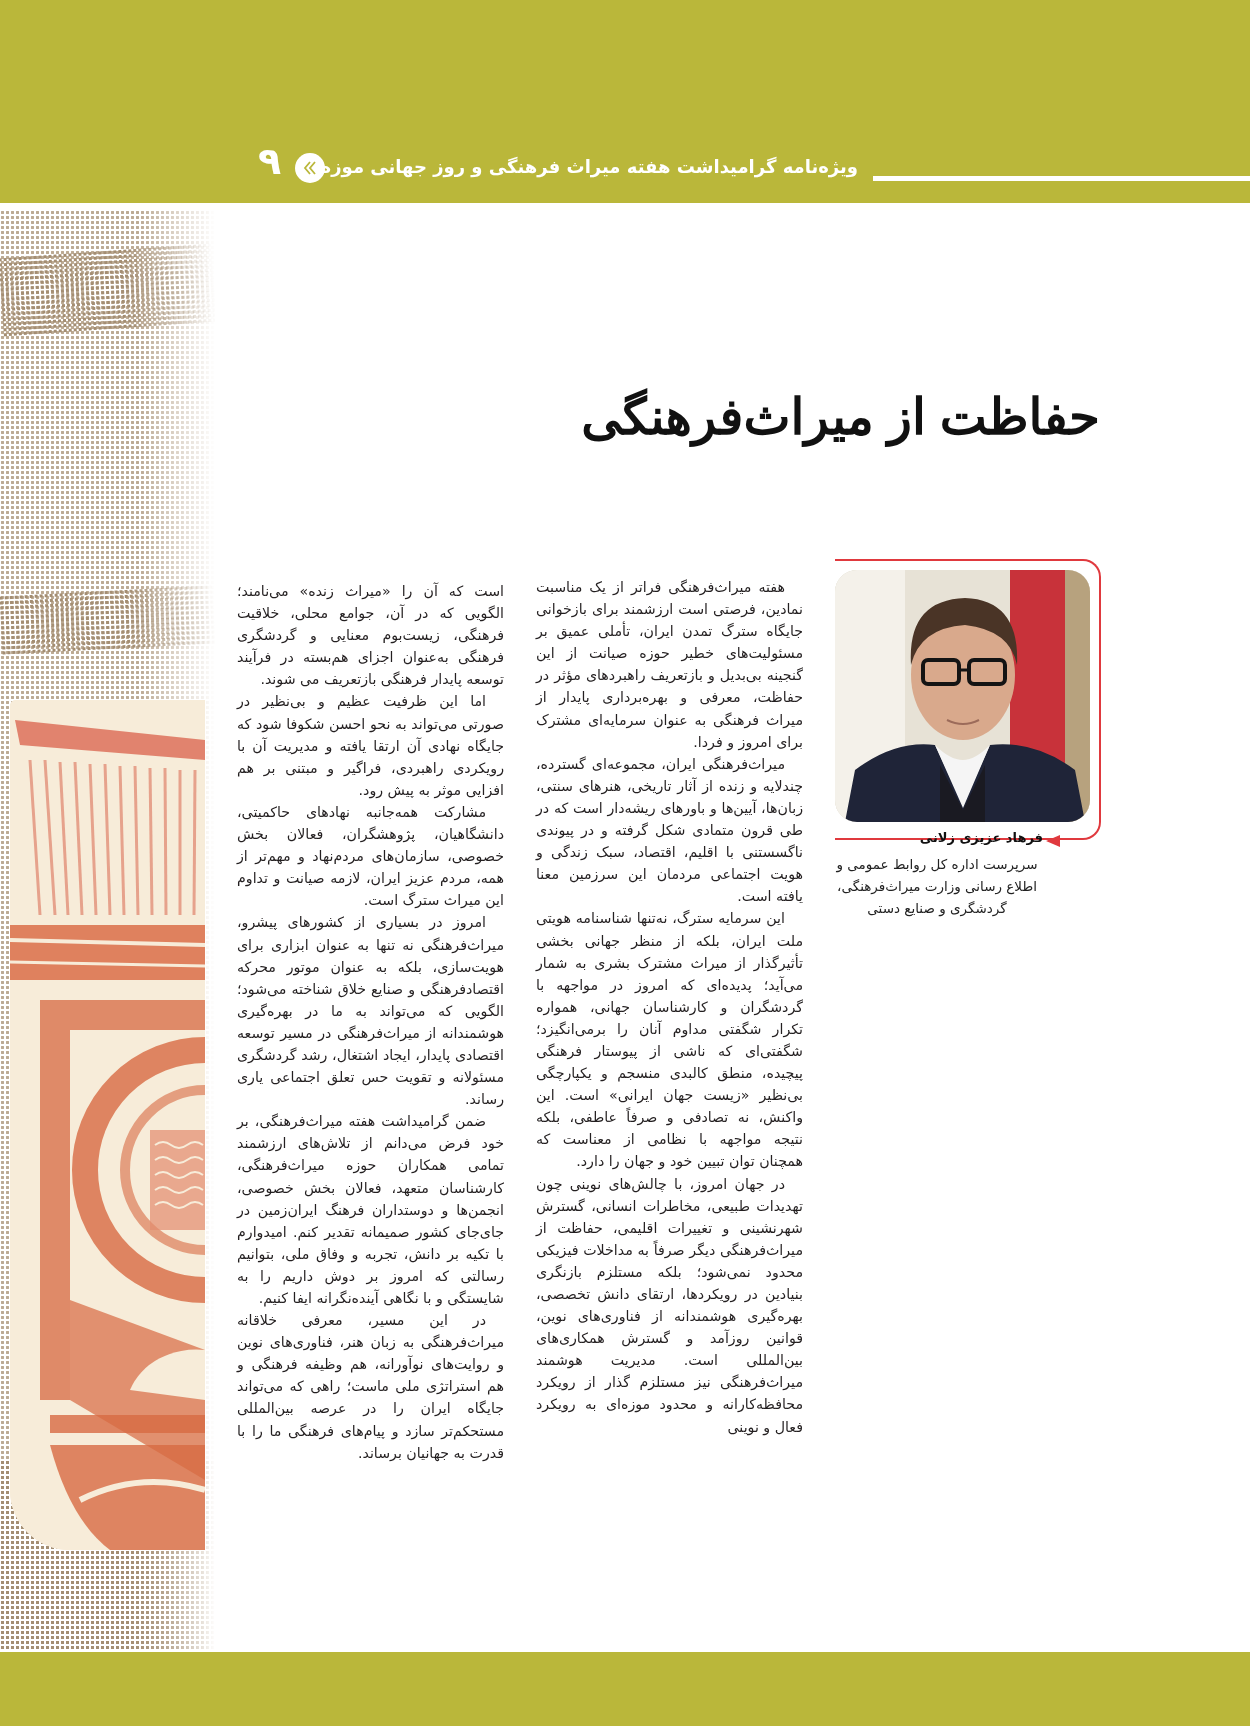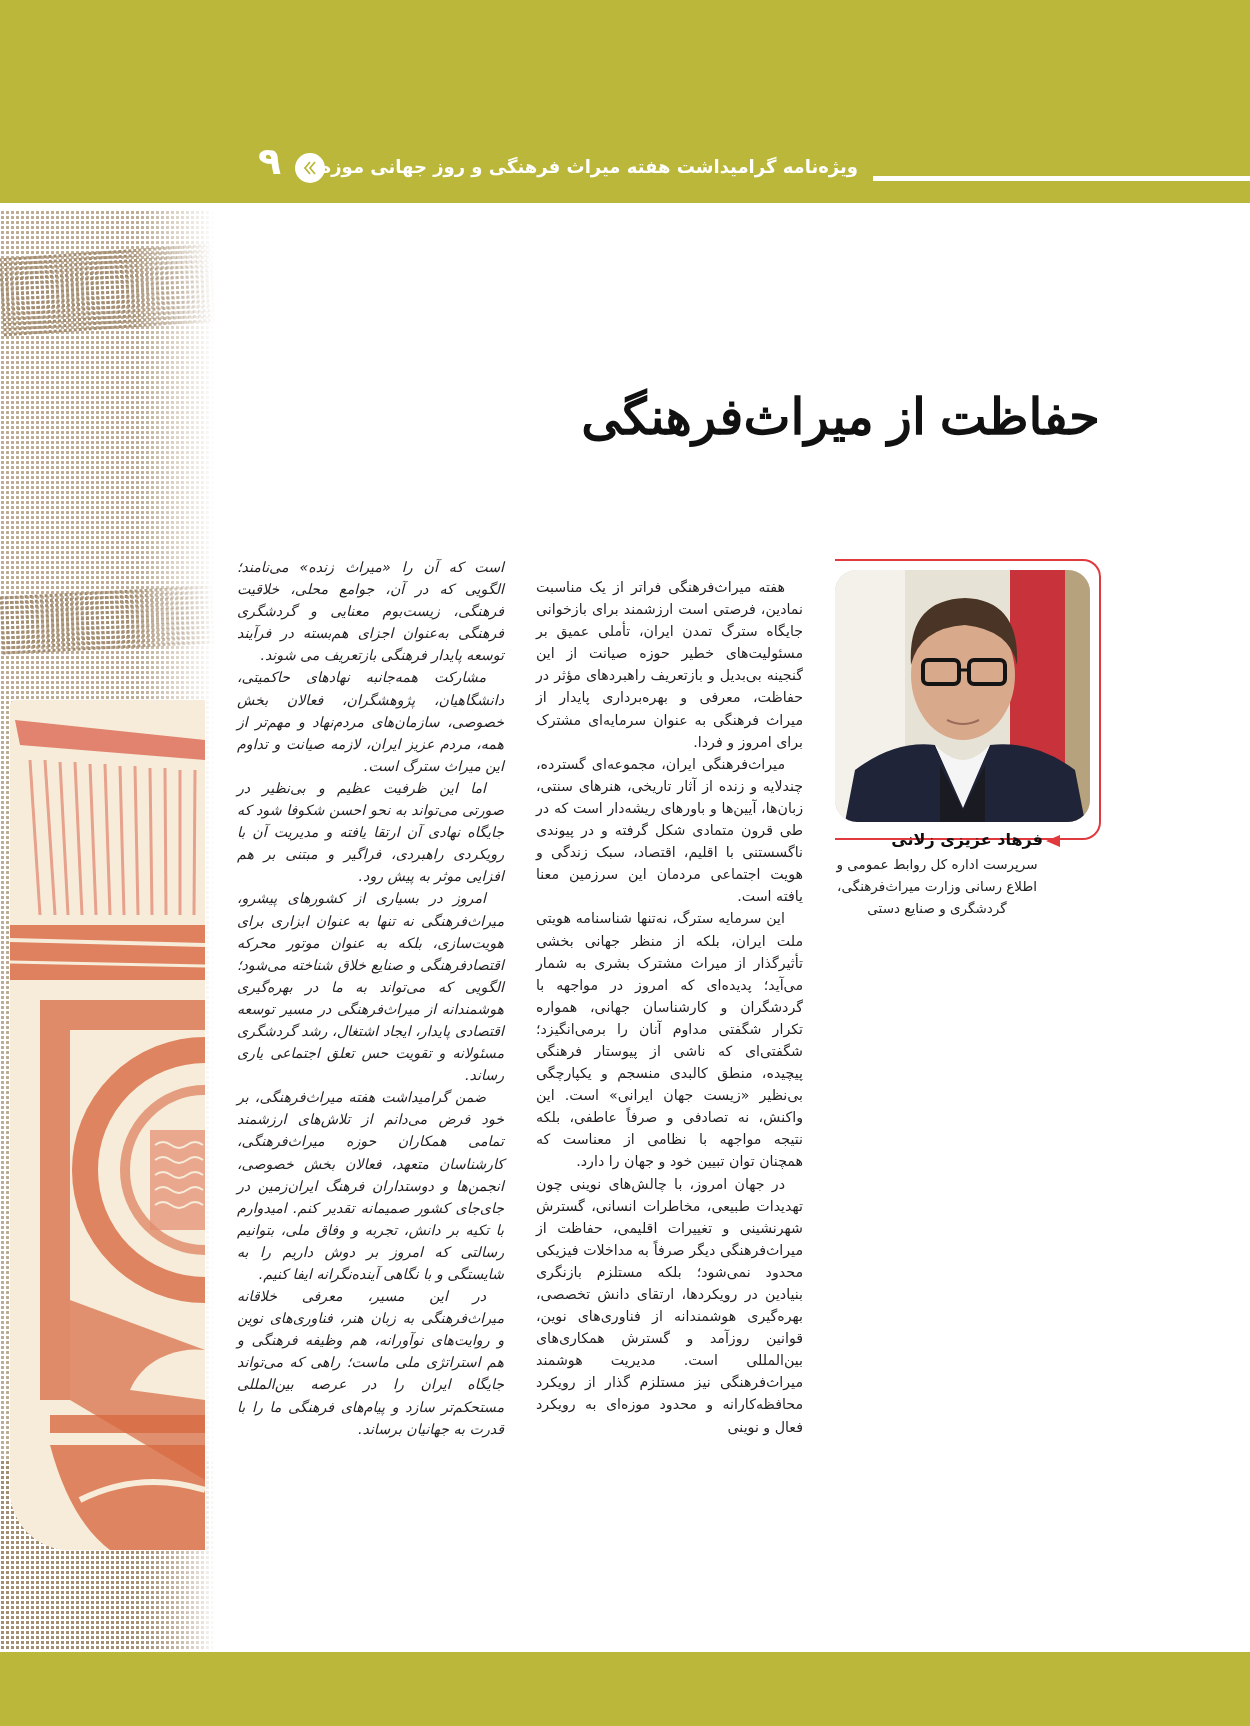--- a/index.html
+++ b/index.html
@@ -40,29 +40,29 @@
   .headline-line { display: block; font-family: Liberation Sans, sans-serif; font-weight: bold; font-size: 50px; line-height: 64px; color: #111; white-space: nowrap; }
 
   
   .author-frame { position: absolute; left: 835px; top: 559px; width: 266px; height: 281px;
     border-top: 2px solid #e0393e; border-right: 2px solid #e0393e; border-bottom: 2px solid #e0393e;
     border-radius: 0 18px 18px 0; }
   .author-arrow { position: absolute; left: 1046px; top: 835px; width: 0; height: 0;
     border-top: 6px solid transparent; border-bottom: 6px solid transparent; border-right: 14px solid #e0393e; }
   .portrait { position: absolute; left: 835px; top: 570px; width: 255px; height: 252px; border-radius: 22px; overflow: hidden; background: #d8d2c4; }
   .portrait svg { width: 100%; height: 100%; display: block; }
-  .author-name { position: absolute; right: 207px; top: 830px; font-size: 16px; font-weight: bold; color: #111; direction: rtl; white-space: nowrap; }
+  .author-name { position: absolute; right: 207px; top: 830px; font-size: 13px; font-weight: bold; color: #111; direction: rtl; white-space: nowrap; }
   .author-role { position: absolute; right: 208px; top: 853px; width: 210px; font-size: 13.5px; line-height: 22px; color: #222; direction: rtl; text-align: center; margin-left: 24px; }
 
   
   .col { position: absolute; direction: rtl; text-align: justify; font-size: 14.2px; line-height: 22.1px; color: #231f20; }
   .col p { text-indent: 18px; }
   .col p.noindent { text-indent: 0; }
   .col-middle { left: 536px; top: 576px; width: 267px; }
-  .col-left { left: 237px; top: 556px; width: 267px; font-style: italic; }
+  .col-left { left: 237px; top: 580px; width: 267px; }
 </style>
 </head>
 <body>
 
 <div class="top-band">
   <div class="header-rule"></div>
   <div class="header-title">ویژه‌نامه گرامیداشت هفته میراث فرهنگی و روز جهانی موزه‌ها</div>
   <div class="chevron-badge">
     <svg width="18" height="18" viewBox="0 0 18 18">
       <polyline points="9,3 4,9 9,15" fill="none" stroke="#bab73a" stroke-width="1.8"></polyline>
@@ -146,20 +146,20 @@
 
 <div class="col col-middle">
   <p>هفته میراث‌فرهنگی فراتر از یک مناسبت نمادین، فرصتی است ارزشمند برای بازخوانی جایگاه سترگ تمدن ایران، تأملی عمیق بر مسئولیت‌های خطیر حوزه صیانت از این گنجینه بی‌بدیل و بازتعریف راهبردهای مؤثر در حفاظت، معرفی و بهره‌برداری پایدار از میراث فرهنگی به عنوان سرمایه‌ای مشترک برای امروز و فردا.</p>
   <p>میراث‌فرهنگی ایران، مجموعه‌ای گسترده، چندلایه و زنده از آثار تاریخی، هنرهای سنتی، زبان‌ها، آیین‌ها و باورهای ریشه‌دار است که در طی قرون متمادی شکل گرفته و در پیوندی ناگسستنی با اقلیم، اقتصاد، سبک زندگی و هویت اجتماعی مردمان این سرزمین معنا یافته است.</p>
   <p>این سرمایه سترگ، نه‌تنها شناسنامه هویتی ملت ایران، بلکه از منظر جهانی بخشی تأثیرگذار از میراث مشترک بشری به شمار می‌آید؛ پدیده‌ای که امروز در مواجهه با گردشگران و کارشناسان جهانی، همواره تکرار شگفتی مداوم آنان را برمی‌انگیزد؛ شگفتی‌ای که ناشی از پیوستار فرهنگی پیچیده، منطق کالبدی منسجم و یکپارچگی بی‌نظیر «زیست جهان ایرانی» است. این واکنش، نه تصادفی و صرفاً عاطفی، بلکه نتیجه مواجهه با نظامی از معناست که همچنان توان تبیین خود و جهان را دارد.</p>
   <p>در جهان امروز، با چالش‌های نوینی چون تهدیدات طبیعی، مخاطرات انسانی، گسترش شهرنشینی و تغییرات اقلیمی، حفاظت از میراث‌فرهنگی دیگر صرفاً به مداخلات فیزیکی محدود نمی‌شود؛ بلکه مستلزم بازنگری بنیادین در رویکردها، ارتقای دانش تخصصی، بهره‌گیری هوشمندانه از فناوری‌های نوین، قوانین روزآمد و گسترش همکاری‌های بین‌المللی است. مدیریت هوشمند میراث‌فرهنگی نیز مستلزم گذار از رویکرد محافظه‌کارانه و محدود موزه‌ای به رویکرد فعال و نوینی</p>
 </div>
 
 <div class="col col-left">
   <p class="noindent">است که آن را «میراث زنده» می‌نامند؛ الگویی که در آن، جوامع محلی، خلاقیت فرهنگی، زیست‌بوم معنایی و گردشگری فرهنگی به‌عنوان اجزای هم‌بسته در فرآیند توسعه پایدار فرهنگی بازتعریف می شوند.</p>
+  <p>اما این ظرفیت عظیم و بی‌نظیر در صورتی می‌تواند به نحو احسن شکوفا شود که جایگاه نهادی آن ارتقا یافته و مدیریت آن با رویکردی راهبردی، فراگیر و مبتنی بر هم افزایی موثر به پیش رود.</p>
   <p>مشارکت همه‌جانبه نهادهای حاکمیتی، دانشگاهیان، پژوهشگران، فعالان بخش خصوصی، سازمان‌های مردم‌نهاد و مهم‌تر از همه، مردم عزیز ایران، لازمه صیانت و تداوم این میراث سترگ است.</p>
-  <p>اما این ظرفیت عظیم و بی‌نظیر در صورتی می‌تواند به نحو احسن شکوفا شود که جایگاه نهادی آن ارتقا یافته و مدیریت آن با رویکردی راهبردی، فراگیر و مبتنی بر هم افزایی موثر به پیش رود.</p>
   <p>امروز در بسیاری از کشورهای پیشرو، میراث‌فرهنگی نه تنها به عنوان ابزاری برای هویت‌سازی، بلکه به عنوان موتور محرکه اقتصادفرهنگی و صنایع خلاق شناخته می‌شود؛ الگویی که می‌تواند به ما در بهره‌گیری هوشمندانه از میراث‌فرهنگی در مسیر توسعه اقتصادی پایدار، ایجاد اشتغال، رشد گردشگری مسئولانه و تقویت حس تعلق اجتماعی یاری رساند.</p>
   <p>ضمن گرامیداشت هفته میراث‌فرهنگی، بر خود فرض می‌دانم از تلاش‌های ارزشمند تمامی همکاران حوزه میراث‌فرهنگی، کارشناسان متعهد، فعالان بخش خصوصی، انجمن‌ها و دوستداران فرهنگ ایران‌زمین در جای‌جای کشور صمیمانه تقدیر کنم. امیدوارم با تکیه بر دانش، تجربه و وفاق ملی، بتوانیم رسالتی که امروز بر دوش داریم را به شایستگی و با نگاهی آینده‌نگرانه ایفا کنیم.</p>
   <p>در این مسیر، معرفی خلاقانه میراث‌فرهنگی به زبان هنر، فناوری‌های نوین و روایت‌های نوآورانه، هم وظیفه فرهنگی و هم استراتژی ملی ماست؛ راهی که می‌تواند جایگاه ایران را در عرصه بین‌المللی مستحکم‌تر سازد و پیام‌های فرهنگی ما را با قدرت به جهانیان برساند.</p>
 </div>
 
 <div class="bottom-band"></div>
 
 </body></html>

